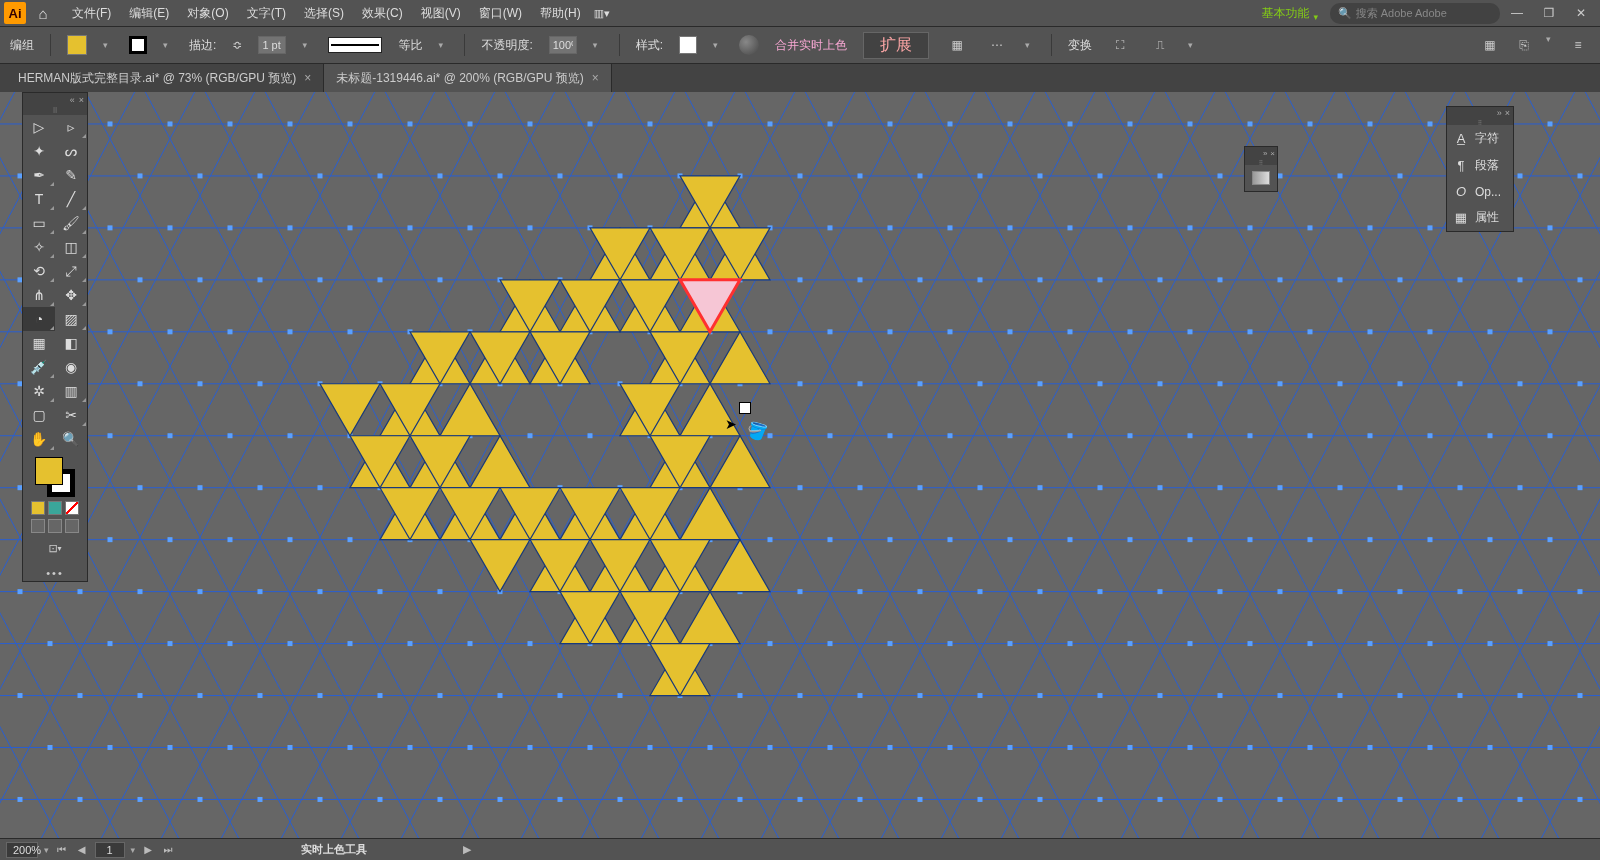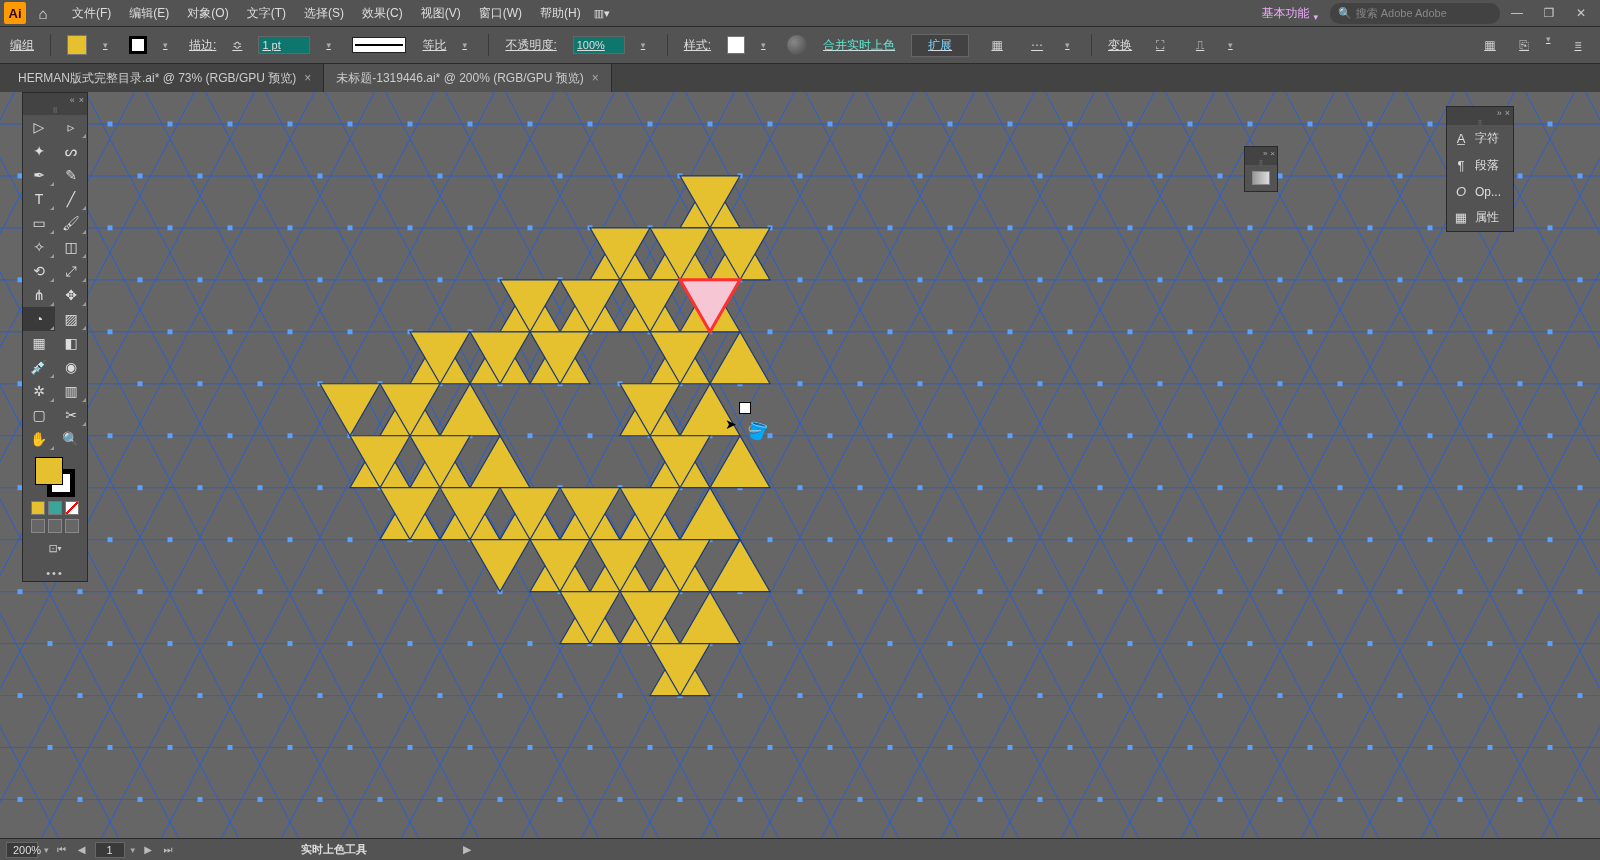--- a/index.html
+++ b/index.html
@@ -5,39 +5,39 @@
 * { margin: 0; padding: 0; box-sizing: border-box; font-family: "Microsoft YaHei", sans-serif; }
 body { background: #323232; color: #ccc; width: 1600px; height: 860px; overflow: hidden; font-size: 11px; user-select: none; }
 
 
 .menubar { height: 26px; background: #535353; display: flex; align-items: center; padding: 0 4px; gap: 2px; }
 .menubar .logo { width: 22px; height: 22px; background: #ff9a00; color: #330000; font-weight: bold; display: flex; align-items: center; justify-content: center; font-size: 13px; border-radius: 2px; margin-right: 4px; }
 .menubar .home-icon { width: 22px; color: #e0e0e0; font-size: 15px; text-align: center; margin-right: 8px; cursor: pointer; }
 .menubar .menu-item { padding: 4px 8px; color: #ddd; font-size: 12px; cursor: pointer; }
 .menubar .panel-toggle { width: 22px; text-align: center; color: #ddd; }
 .menubar .spacer { flex: 1; }
-.menubar .workspace { padding: 3px 10px; color: #f0abfc; font-size: 12px; display: flex; align-items: flex-end; gap: 4px; }
+.menubar .workspace { padding: 3px 10px; color: #84cc16; font-size: 12px; display: flex; align-items: flex-end; gap: 4px; }
 .menubar .search-box { background: #424242; padding: 3px 8px; color: #888; font-size: 11px; border-radius: 10px; width: 170px; display: flex; align-items: center; gap: 4px; }
 .menubar .win-btn { width: 30px; text-align: center; color: #ccc; font-size: 12px; cursor: pointer; }
 
 
-.controlbar { height: 38px; background: #535353; border-top: 1px solid #2a2a2a; border-bottom: 1px solid #2a2a2a; display: flex; align-items: center; padding: 0 10px; gap: 16px; font-size: 12px; color: #ddd; text-decoration: underline; }
+.controlbar { height: 38px; background: #535353; border-top: 1px solid #2a2a2a; border-bottom: 1px solid #2a2a2a; display: flex; align-items: center; padding: 0 10px; gap: 16px; font-size: 12px; color: #ddd; }
 .controlbar .label { color: #ddd; }
 .controlbar .swatch { width: 20px; height: 20px; border: 1px solid #777; }
 .controlbar .fill-swatch { background: #e5c12f; }
 .controlbar .stroke-swatch { background: #fff; border: 3px solid #000; width: 18px; height: 18px; }
 .controlbar .dd { width: 10px; color: #aaa; font-size: 9px; }
-.controlbar input.num { background: #0f766e; border: 1px solid #666; color: #ddd; width: 52px; height: 18px; font-size: 11px; padding: 0 3px; }
+.controlbar input.num { background: #737373; border: 1px solid #666; color: #ddd; width: 28px; height: 18px; font-size: 11px; padding: 0 3px; }
 .controlbar .stroke-line { width: 54px; height: 16px; background: #fff; border: 1px solid #222; display: flex; align-items: center; }
 .controlbar .stroke-line .inner { border-top: 2px solid #000; width: 100%; margin: 0 2px; }
 .controlbar .sep { width: 1px; height: 22px; background: #3a3a3a; }
 .controlbar .style-swatch { width: 18px; height: 18px; background: #fff; border: 1px solid #777; }
 .controlbar .globe { width: 20px; height: 20px; border-radius: 50%; background: radial-gradient(circle at 35% 35%, #888, #444); }
-.controlbar .disabled-text { color: #5eead4; }
-.controlbar .btn { background: #424242; border: 1px solid #666; padding: 2px 16px; color: #7dd3fc; font-size: 12px; }
+.controlbar .disabled-text { color: #f9a8d4; }
+.controlbar .btn { background: #424242; border: 1px solid #666; padding: 2px 16px; color: #fca5a5; font-size: 16px; }
 .controlbar .icon-btn { width: 24px; height: 22px; display: flex; align-items: center; justify-content: center; color: #ccc; }
 .controlbar .right-icons { margin-left: auto; display: flex; gap: 10px; }
 
 
 .doc-tabs { height: 28px; background: #434343; display: flex; align-items: stretch; padding-left: 6px; }
 .doc-tab { padding: 6px 12px; color: #ccc; font-size: 12px; display: flex; align-items: center; gap: 8px; border-right: 1px solid #2a2a2a; cursor: pointer; }
 .doc-tab.active { background: #535353; }
 .doc-tab .close { color: #aaa; font-size: 12px; }
 
 

